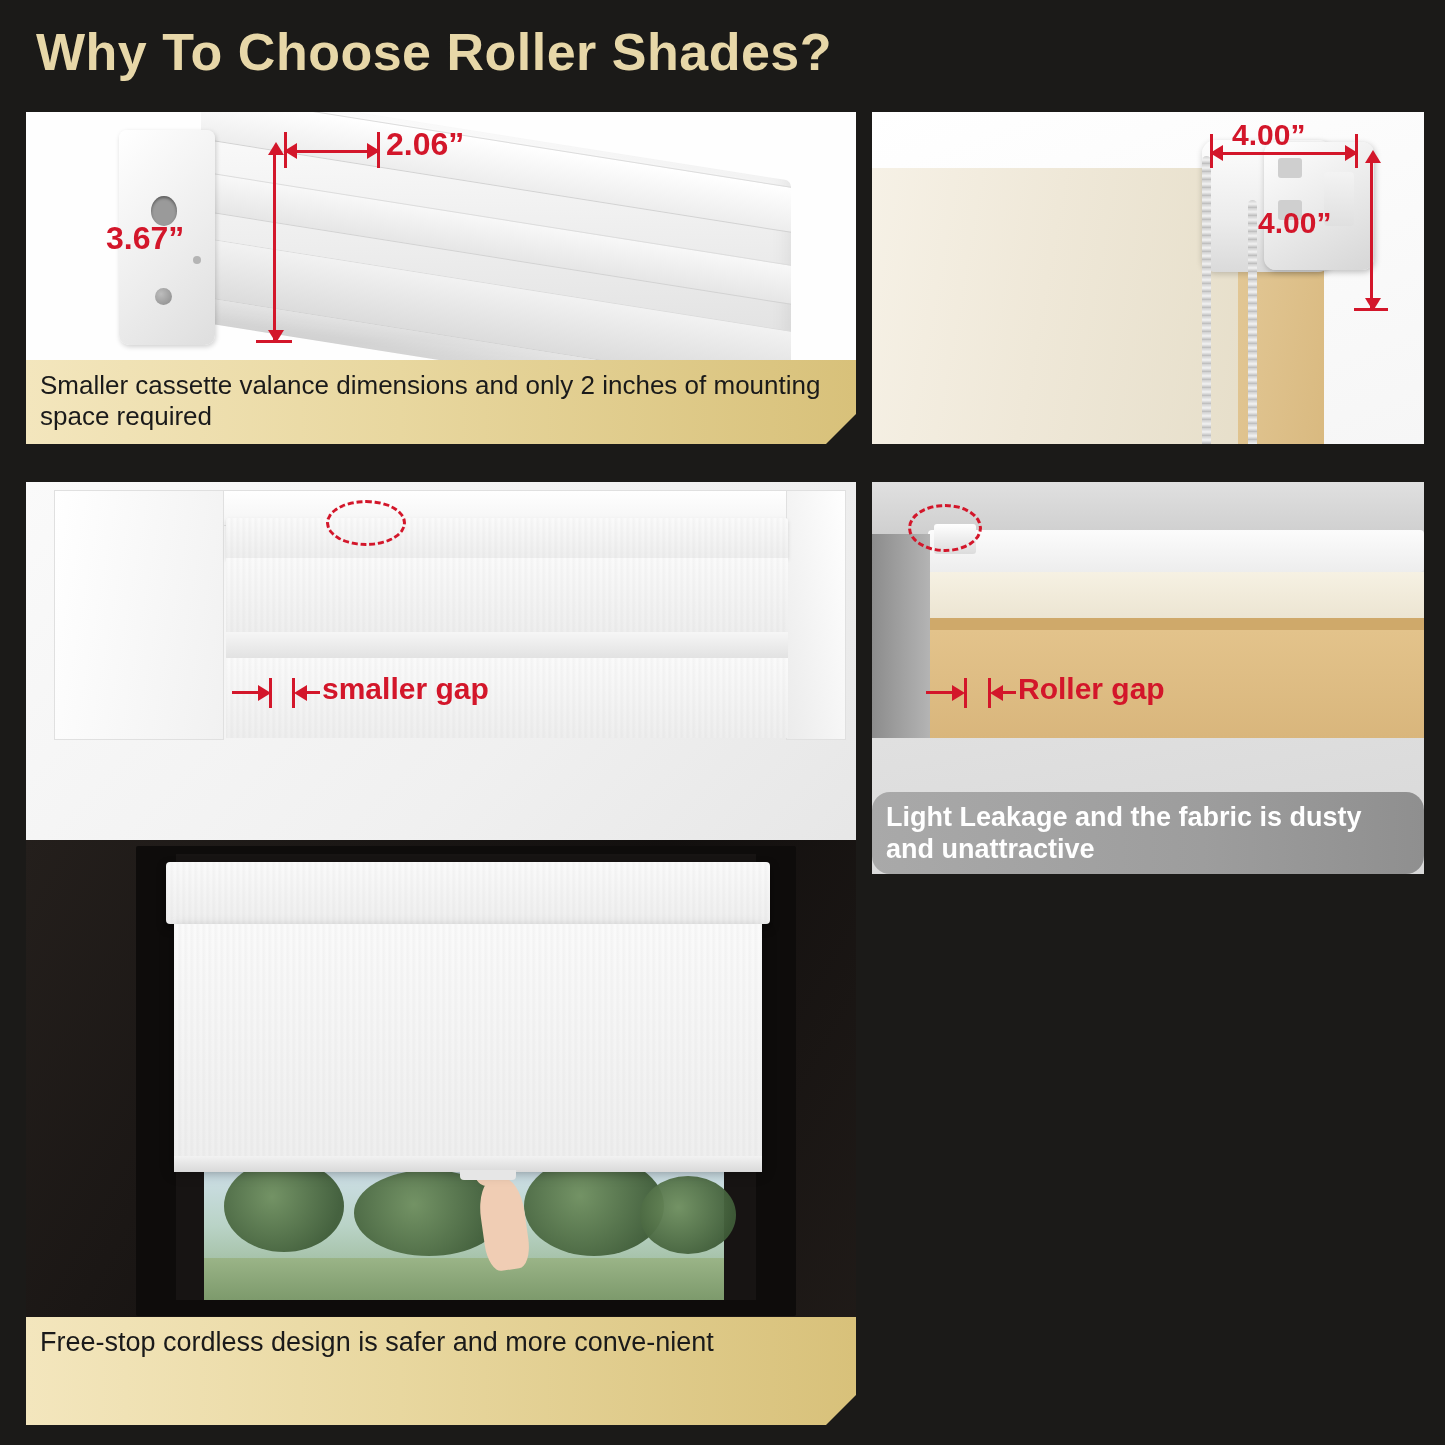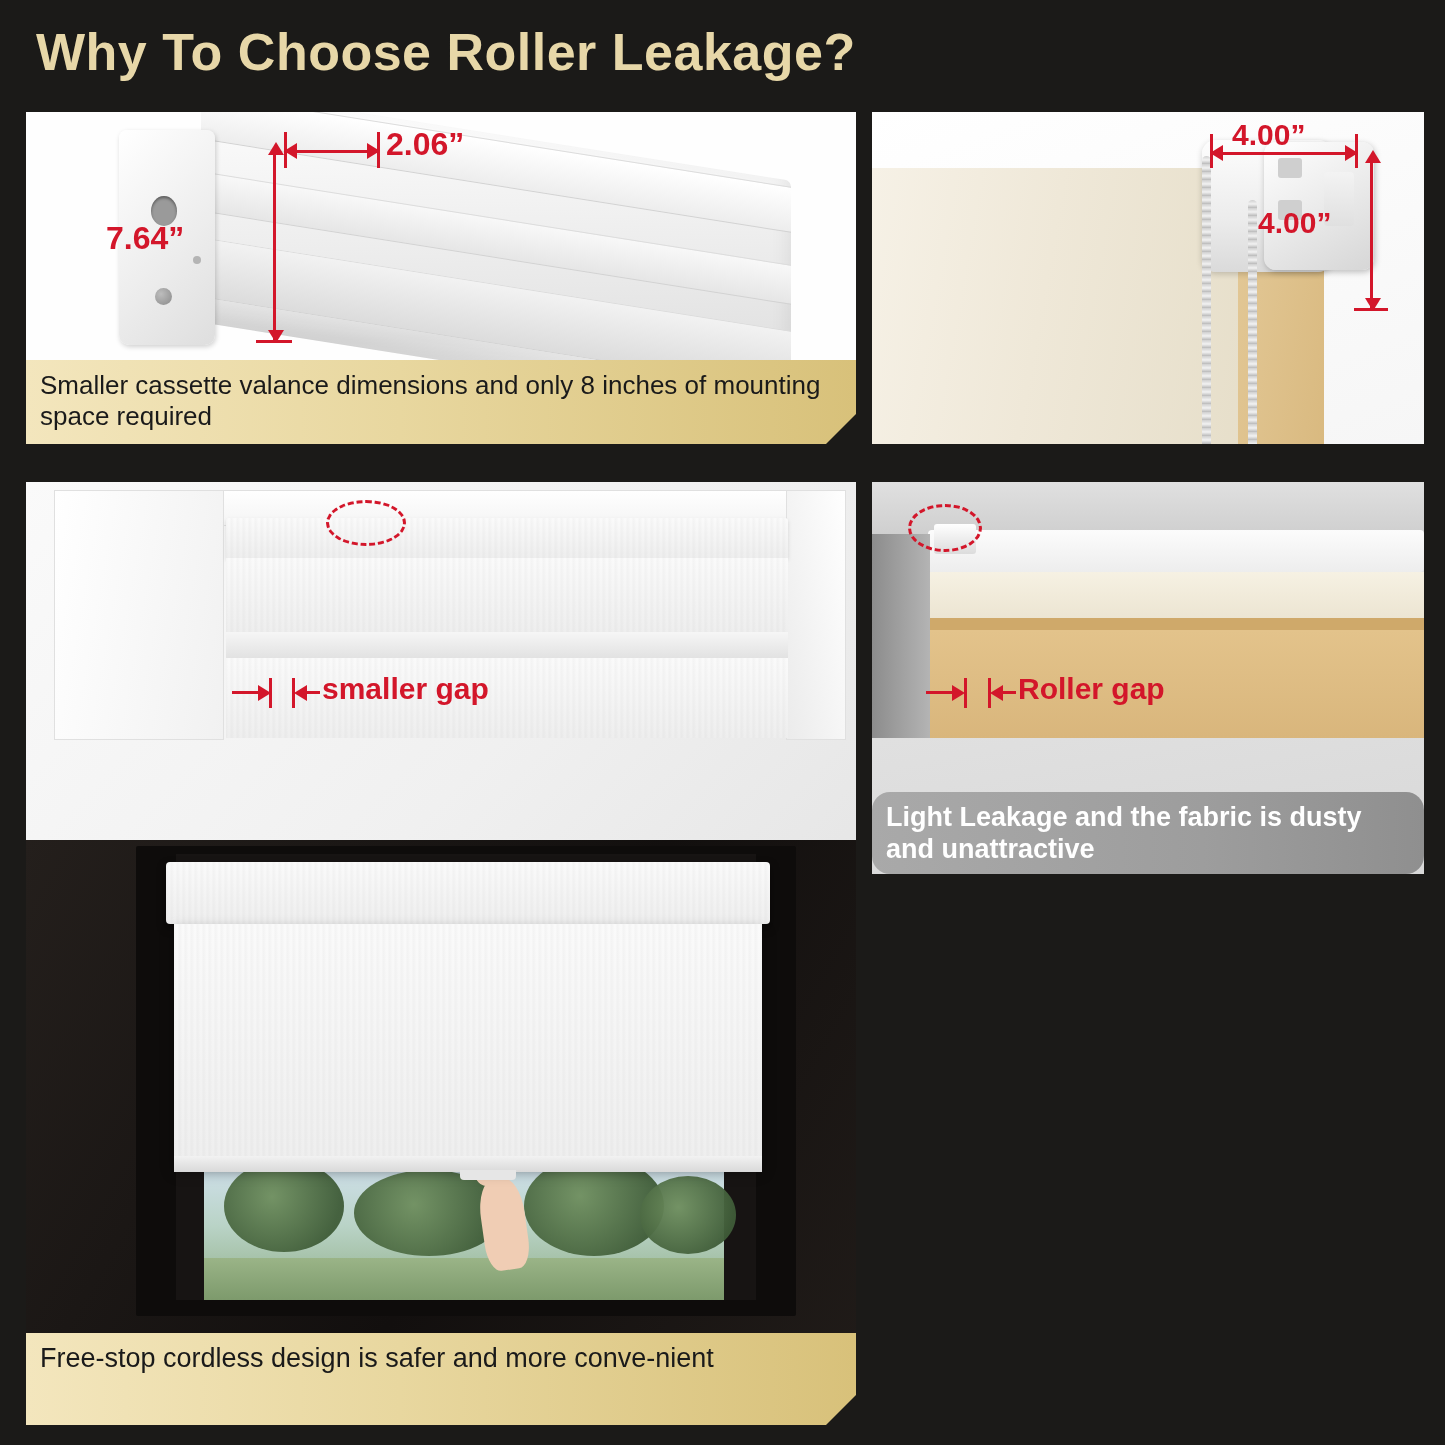--- a/index.html
+++ b/index.html
@@ -246,21 +246,21 @@
     background: #f0cdb4;
     border-radius: 40% 40% 30% 30%;
   }
   .noselect { user-select: none; }
 </style>
 </head>
 <body>
 
 <div class="page">
 
-  <div class="title noselect">Why To Choose Roller Leakage?</div>
+  <div class="title noselect">Why To Choose Roller Shades?</div>
 
   <div class="grid">
 
     <div class="panel p-r1 p-left">
       <div class="photo bg-white-soft">
 
         <div class="valance">
           <div class="valance-band" style="top:6px;"></div>
           <div class="valance-band" style="top:84px;height:38px;background:linear-gradient(180deg,#f8f8f8,#e6e6e6);"></div>
           <div class="valance-band" style="top:150px;height:58px;background:linear-gradient(180deg,#f2f2f2,#dcdcdc);border-radius:0 0 8px 8px;"></div>
@@ -276,24 +276,24 @@
         <div class="tick dim-v" style="left:258px; top:20px; height:36px;"></div>
         <div class="tick dim-v" style="left:351px; top:20px; height:36px;"></div>
         <div class="arrow arrow-l" style="left:258px; top:31px;"></div>
         <div class="arrow arrow-r" style="left:341px; top:31px;"></div>
         <div class="dim-label" style="left:360px; top:14px; font-size:32px;">2.06”</div>
 
         <div class="dimline dim-v" style="left:247px; top:40px; height:190px;"></div>
         <div class="arrow arrow-u" style="left:242px; top:30px;"></div>
         <div class="arrow arrow-d" style="left:242px; top:218px;"></div>
         <div class="tick dim-h" style="left:230px; top:228px; width:36px;"></div>
-        <div class="dim-label" style="left:80px; top:108px; font-size:32px;">7.64”</div>
+        <div class="dim-label" style="left:80px; top:108px; font-size:32px;">3.67”</div>
       </div>
 
-      <div class="caption gold" style="height:84px;">Smaller cassette valance dimensions and only 8 inches of mounting space required</div>
+      <div class="caption gold" style="height:84px;">Smaller cassette valance dimensions and only 2 inches of mounting space required</div>
       <div class="cut-corner"></div>
     </div>
 
     <div class="panel p-r1 p-right">
       <div class="photo" style="background:linear-gradient(160deg,#ffffff,#f6f6f6);">
 
         <div class="fabric-cream" style="position:absolute;left:0;top:56px;width:430px;height:300px;"></div>
 
         <div class="fabric-tan" style="position:absolute;left:366px;top:146px;width:86px;height:210px;"></div>
 
@@ -392,19 +392,19 @@
 
         <div class="hand" style="left:456px;top:338px;width:44px;height:92px;transform:rotate(-8deg);"></div>
         <div style="position:absolute;left:448px;top:316px;width:26px;height:30px;background:#f0cdb4;border-radius:45%;transform:rotate(-14deg);"></div>
 
         <div class="shade-white" style="left:140px;top:22px;width:604px;height:62px;border-radius:4px;box-shadow:0 4px 10px rgba(0,0,0,0.45);"></div>
         <div class="shade-white" style="left:148px;top:84px;width:588px;height:242px;box-shadow:0 6px 12px rgba(0,0,0,0.4);"></div>
         <div style="position:absolute;left:148px;top:316px;width:588px;height:16px;background:linear-gradient(180deg,#f2f2f2,#d9d9d9);"></div>
         <div style="position:absolute;left:434px;top:330px;width:56px;height:10px;background:#e6e6e6;border-radius:0 0 4px 4px;"></div>
       </div>
 
-      <div class="caption gold big" style="height:92px;">Free-stop cordless design is safer and more conve-nient</div>
+      <div class="caption gold big" style="height:108px;">Free-stop cordless design is safer and more conve-nient</div>
       <div class="cut-corner"></div>
     </div>
 
 
   </div>
 </div>
 
 </body></html>

